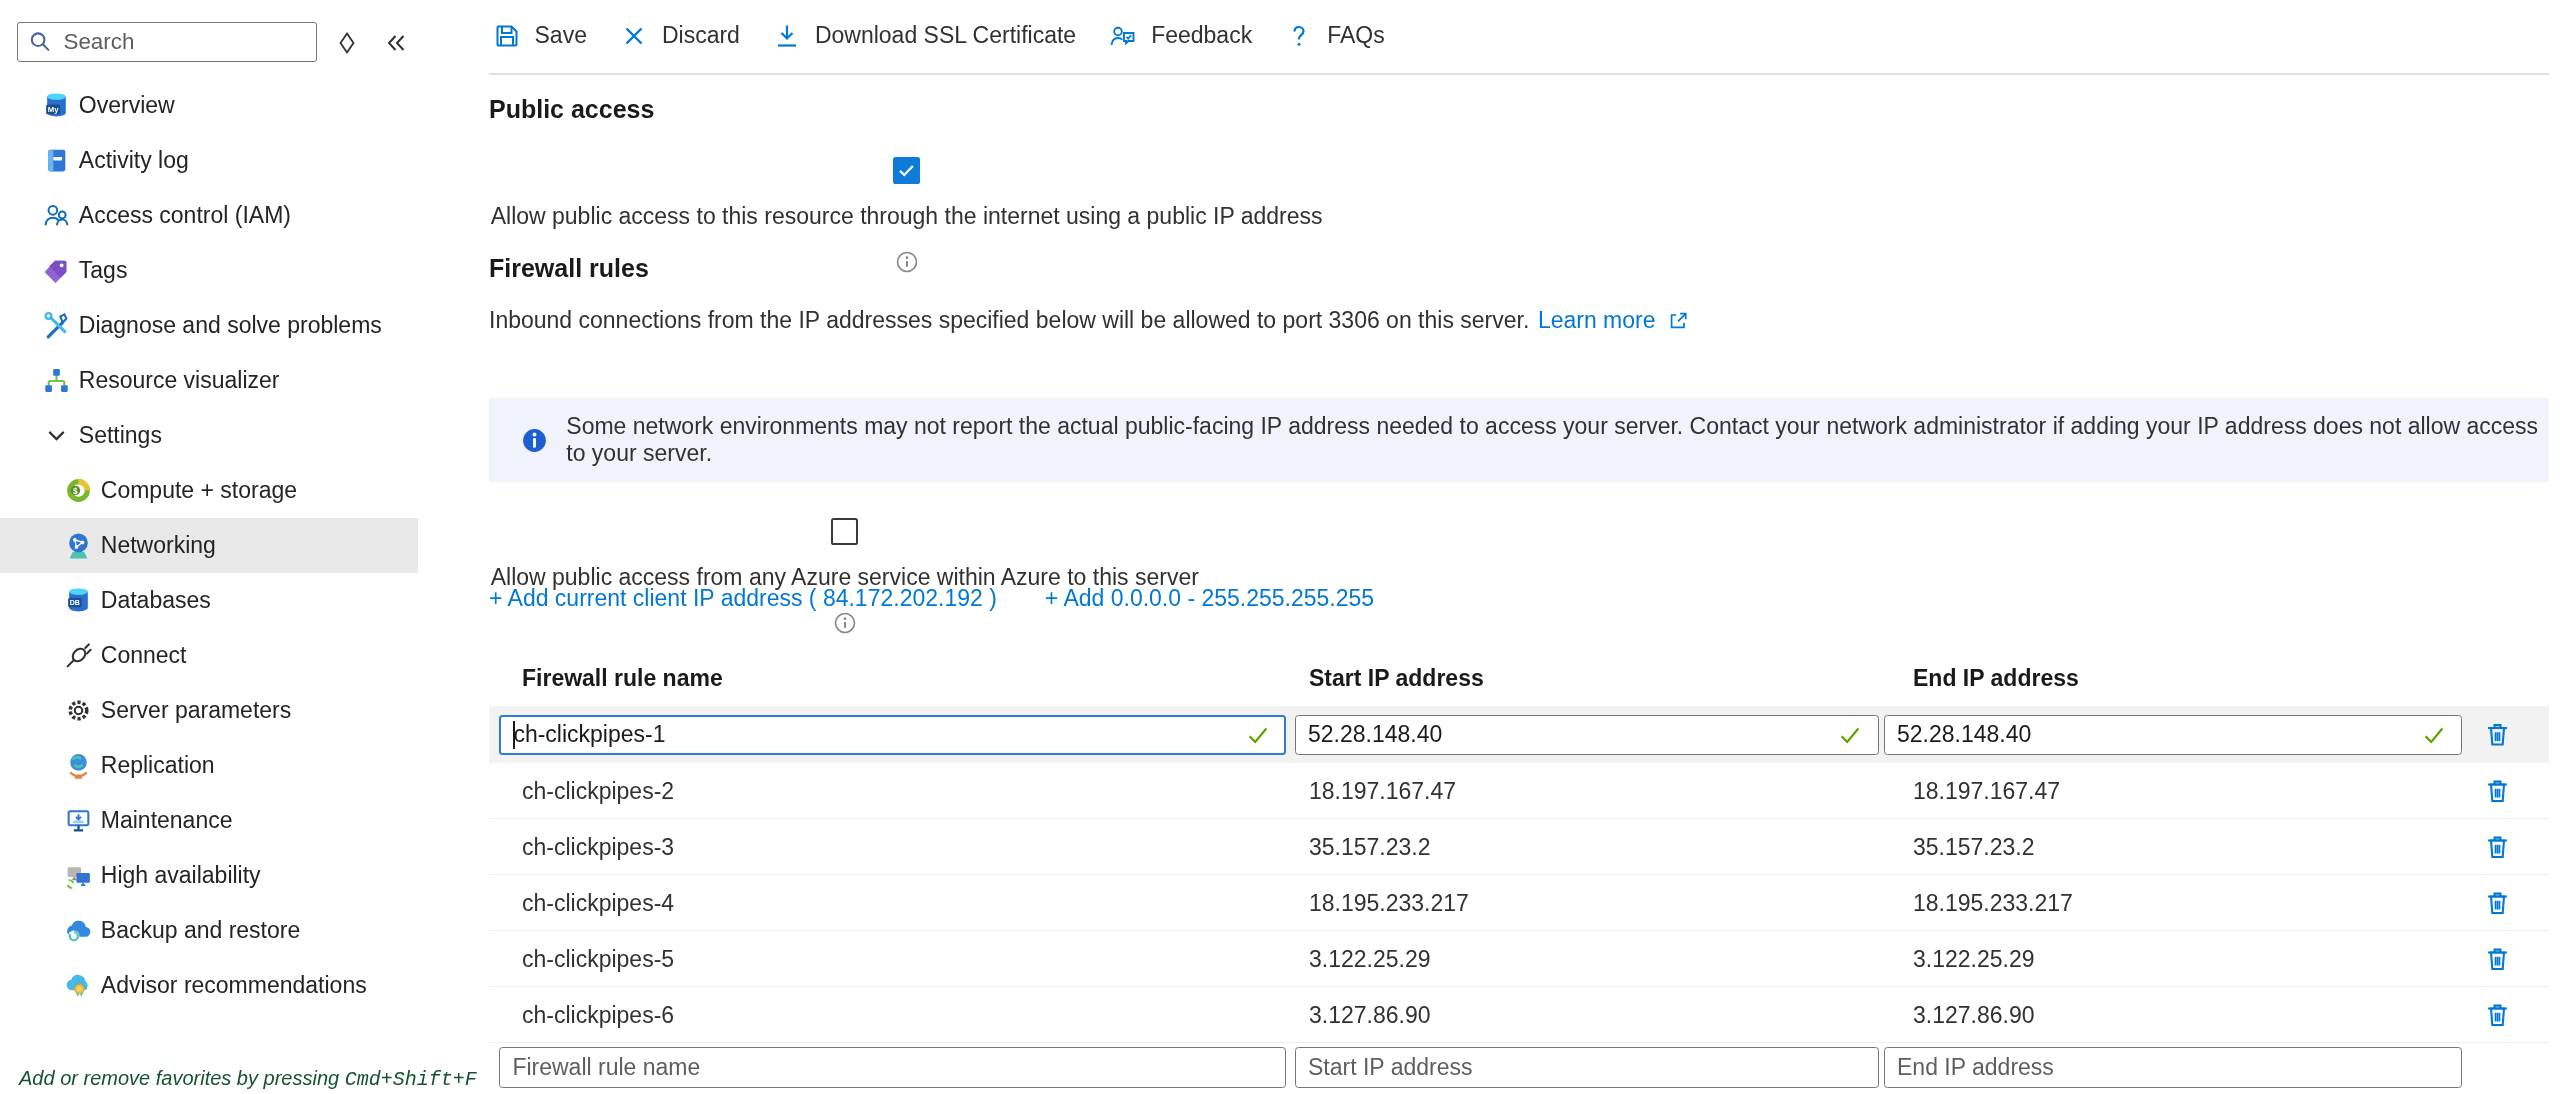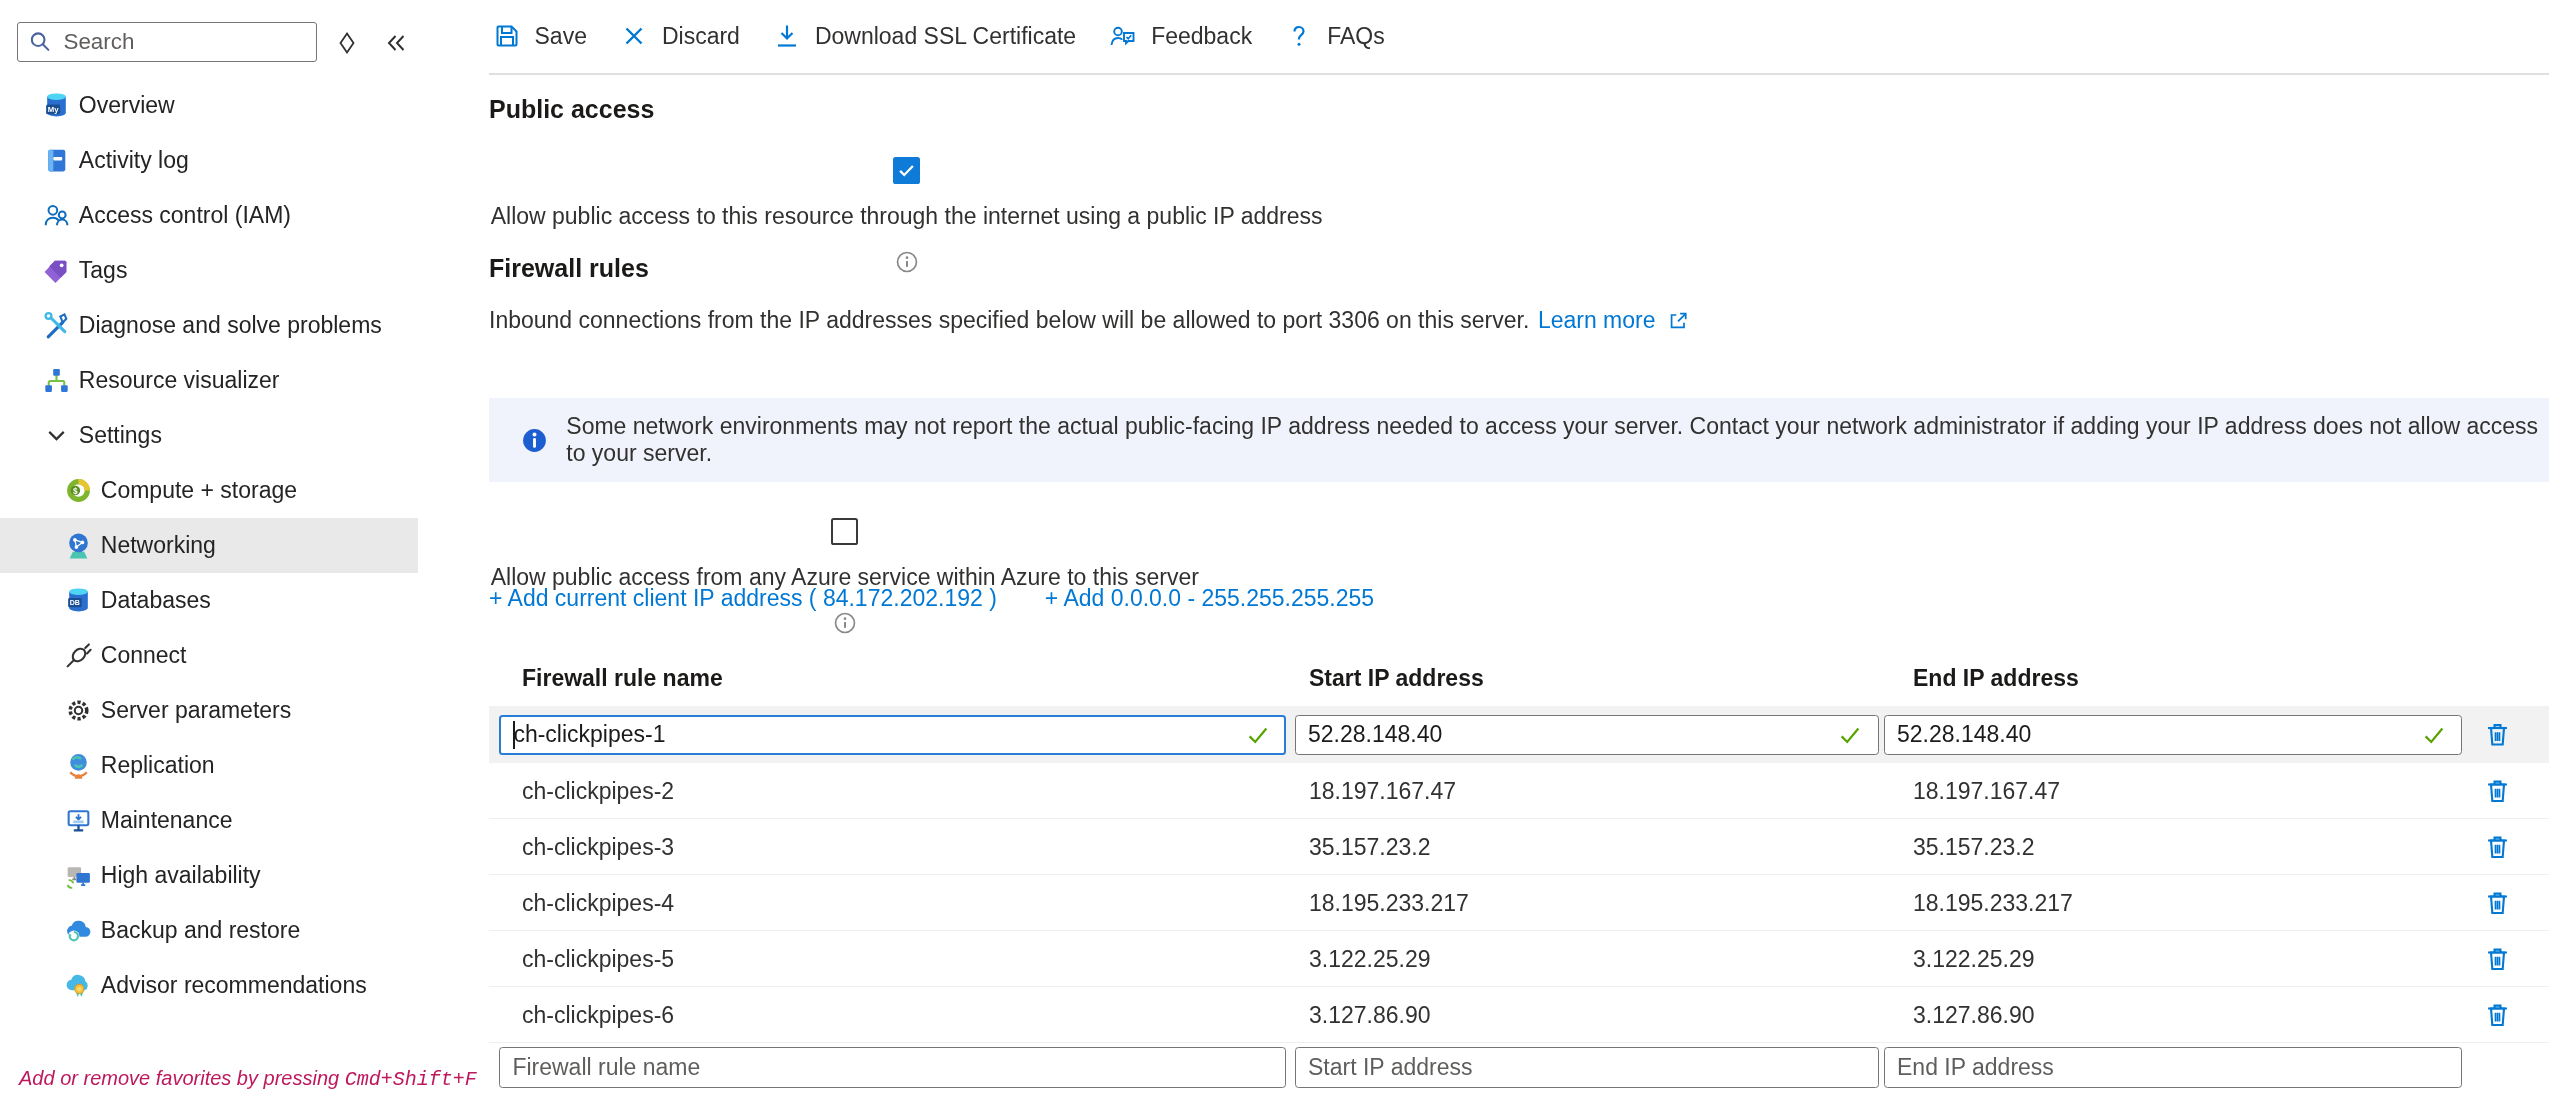--- a/index.html
+++ b/index.html
@@ -22,27 +22,27 @@
   .side-iconbtn.diamond{left:333px;}
   .side-iconbtn.collapse{left:382px;}
 
   .nav{position:absolute;left:0;top:78px;width:449px;}
   .nav-item{height:55px;width:418px;display:flex;align-items:center;gap:7.8px;padding-left:42px;
     box-sizing:border-box;font-size:23px;color:#242424;cursor:pointer;}
   .nav-item.indent{padding-left:64px;}
   .nav-item.selected{background:#e9e9e9;font-weight:400;}
   .nav-icon{width:29px;height:29px;flex:0 0 29px;}
   .nav-label{white-space:nowrap;}
-  .sidebar-note{position:absolute;left:19px;top:1067px;font-style:italic;font-size:20px;color:#be185d;white-space:nowrap;}
+  .sidebar-note{position:absolute;left:19px;top:1067px;font-style:italic;font-size:20px;color:#14532d;white-space:nowrap;}
   .sidebar-note .keys{font-family:"Liberation Mono","DejaVu Sans Mono",monospace;}
 
   
   .main{position:absolute;left:489px;top:0;width:2060px;height:1095px;}
   .toolbar{position:absolute;left:3.5px;top:12px;height:48px;display:flex;align-items:center;gap:33px;}
-  .toolbar-btn{display:flex;align-items:center;gap:14px;background:none;border:none;padding:0;cursor:pointer;
+  .toolbar-btn{display:flex;align-items:flex-start;gap:14px;background:none;border:none;padding:0;cursor:pointer;
     font-size:23px;font-family:inherit;color:#323130;white-space:nowrap;}
   .toolbar-btn .icon{width:28px;height:28px;}
   .toolbar-divider{position:absolute;left:0;top:73px;width:2060px;height:1.7px;background:#e0e0e0;}
 
   .section-h{position:absolute;left:0;font-size:25px;font-weight:700;color:#1b1a19;margin:0;}
   .h-public{top:95px;}
   .h-firewall{top:254px;}
 
   .cb-row{position:absolute;left:1.7px;display:flex;align-items:center;gap:19px;font-size:23px;color:#323130;flex-direction:column;}
   .cb-row1{top:157px;}

